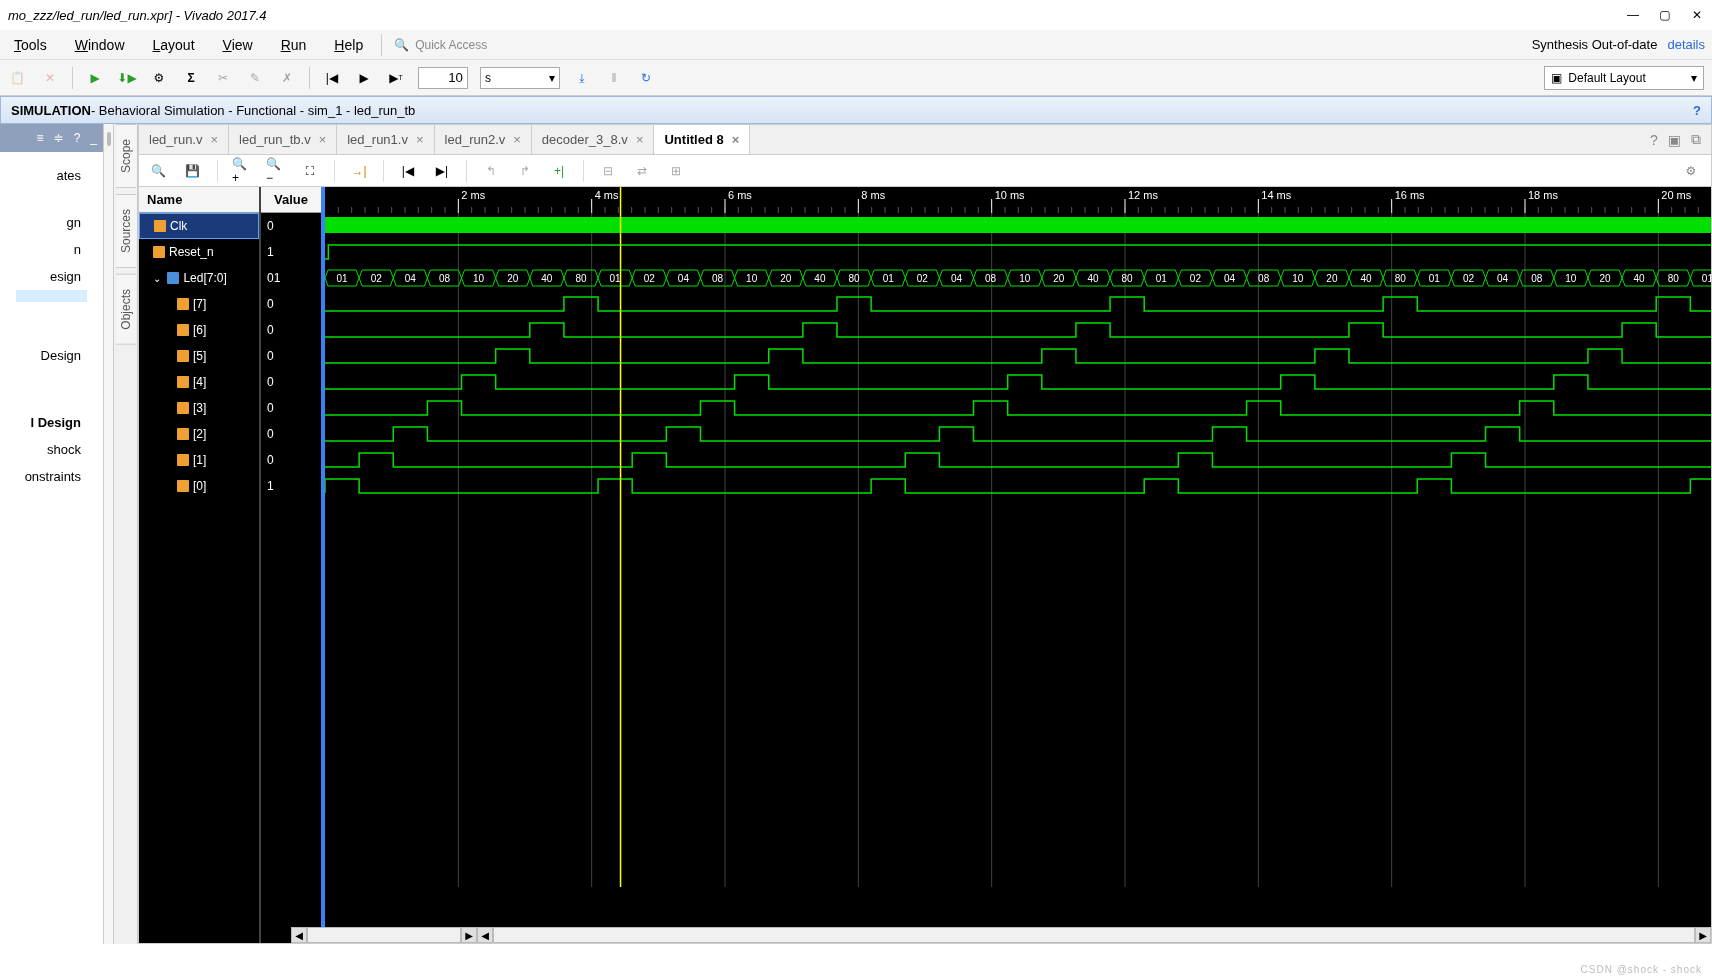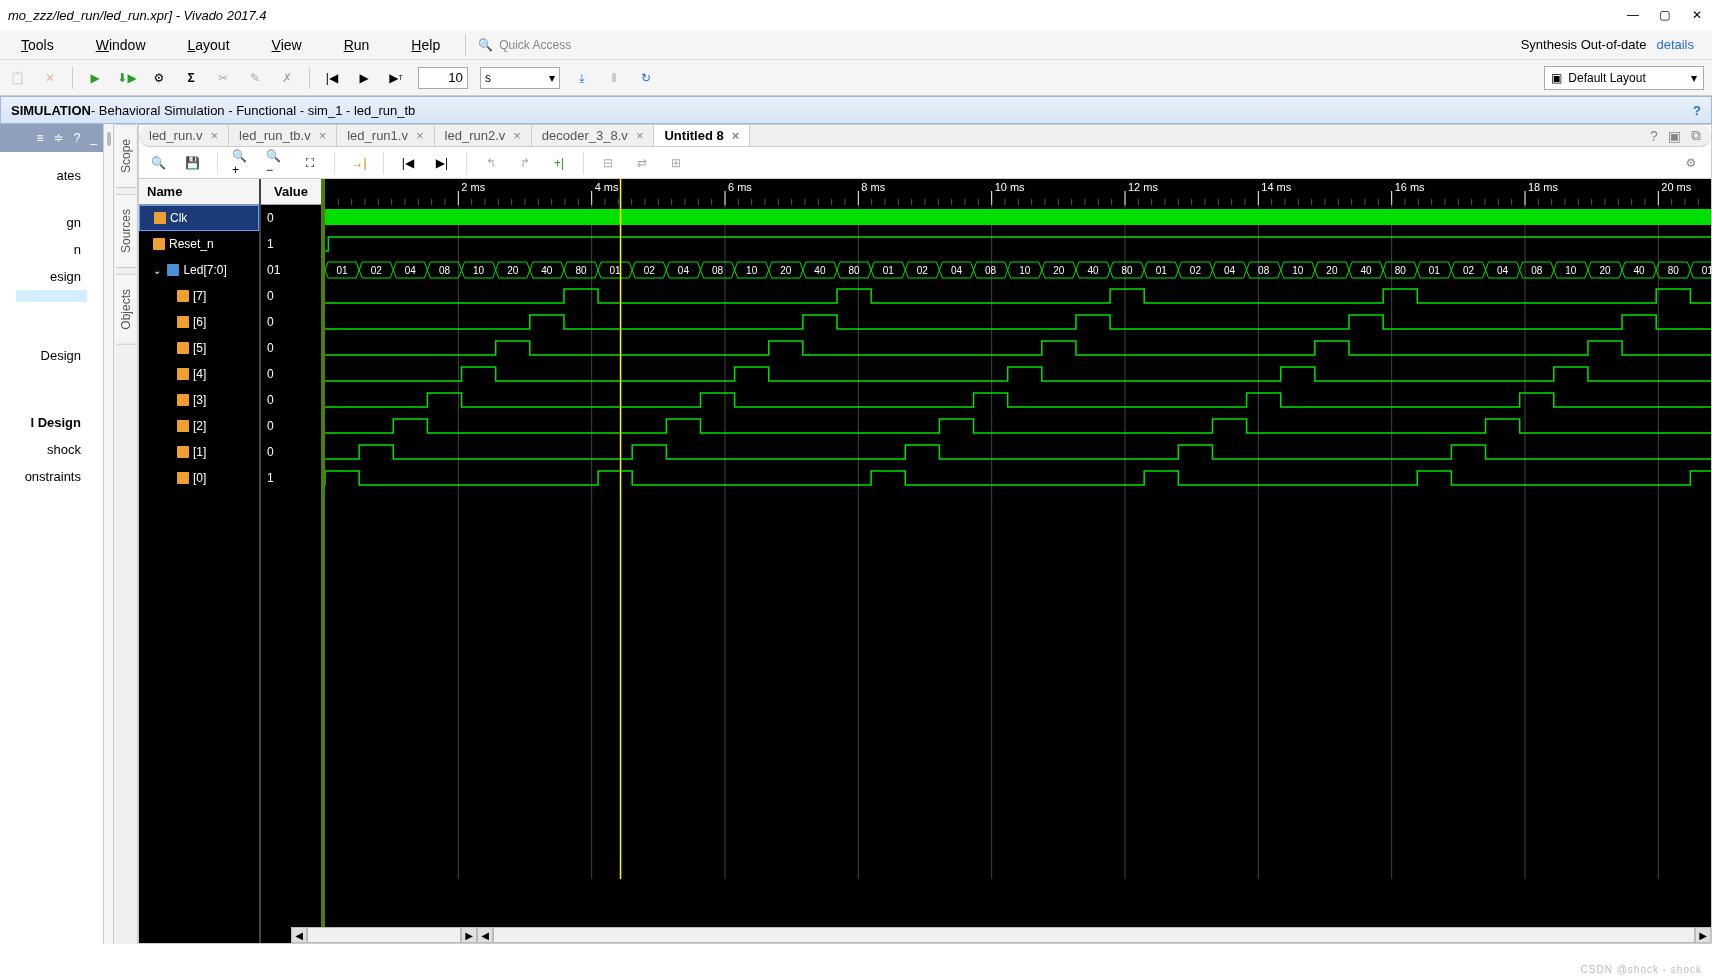--- a/index.html
+++ b/index.html
@@ -6,26 +6,26 @@
 body { background: #fff; font-size: 12px; overflow: hidden; width: 1712px; height: 977px; position: relative; }
 
 
 .titlebar { height: 30px; display: flex; align-items: center; padding: 0 8px; background: #fff; justify-content: space-between; }
 .titlebar-left { font-size: 13px; font-style: italic; }
 .titlebar-right { display: flex; gap: 18px; align-items: center; }
 .win-btn { width: 14px; height: 14px; display: inline-flex; align-items: center; justify-content: center; cursor: pointer; }
 
 
 .menubar { height: 30px; display: flex; align-items: center; background: #f5f5f5; border-bottom: 1px solid #ddd; }
-.menu-item { padding: 0 21px; font-size: 14px; cursor: pointer; }
+.menu-item { padding: 0 14px; font-size: 14px; cursor: pointer; }
 .menu-item u { text-decoration: underline; }
 .menubar-sep { width: 1px; height: 22px; background: #ccc; margin: 0 4px; }
 .quick-access { display: flex; align-items: center; gap: 6px; padding: 0 8px; color: #888; flex: 0 0 280px; }
 .quick-access .mag { color: #888; }
-.menubar-right { margin-left: auto; display: flex; align-items: center; gap: 10px; padding-right: 18px; }
+.menubar-right { margin-left: auto; display: flex; align-items: center; gap: 10px; padding-right: 7px; }
 .syn-status { font-size: 13px; }
 .details-link { color: #2a6bd9; cursor: pointer; font-size: 13px; }
 
 
 .toolbar { height: 36px; display: flex; align-items: center; gap: 12px; padding: 0 8px; background: #f5f5f5; border-bottom: 1px solid #ccc; }
 .tb-icon { width: 20px; height: 20px; display: inline-flex; align-items: center; justify-content: center; cursor: pointer; }
 .tb-icon.disabled { opacity: .35; cursor: default; }
 .tb-sep { width: 1px; height: 22px; background: #ccc; }
 .time-input { width: 50px; height: 22px; text-align: right; padding: 0 4px; border: 1px solid #aaa; background: #fff; }
 .unit-select { width: 80px; height: 22px; border: 1px solid #aaa; background: #fff; padding: 0 4px; display: flex; align-items: center; justify-content: space-between; }
@@ -56,39 +56,39 @@
 .gutter-handle .dot { width: 4px; height: 14px; background: #bbb; border-radius: 2px; }
 
 
 .vtabs { width: 24px; background: #f0f0f0; border-right: 1px solid #ccc; display: flex; flex-direction: column; align-items: center; }
 .vtab { writing-mode: vertical-rl; transform: rotate(180deg); padding: 14px 3px; font-size: 12px; color: #555; border-top: 1px solid #ccc; border-bottom: 1px solid #ccc; cursor: pointer; margin-bottom: 6px; background: #f5f5f5; }
 
 
 .wave-panel { flex: 1; display: flex; flex-direction: column; border: 1px solid #ccc; }
 
 
-.file-tabs { height: 22px; display: flex; align-items: stretch; background: #f0f0f0; border-bottom: 1px solid #ccc; border-radius: 14px; }
+.file-tabs { height: 30px; display: flex; align-items: stretch; background: #f0f0f0; border-bottom: 1px solid #ccc; }
 .ftab { display: flex; align-items: center; padding: 0 10px; gap: 8px; border-right: 1px solid #ccc; font-size: 13px; cursor: pointer; color: #555; }
 .ftab.active { background: #fff; font-weight: bold; color: #000; }
 .ftab .x { color: #888; cursor: pointer; font-size: 13px; }
 .file-tabs-right { margin-left: auto; display: flex; align-items: center; gap: 10px; padding: 0 10px; color: #888; }
 .ftr-icon { cursor: pointer; font-size: 14px; }
 
 
 .wave-tb { height: 32px; display: flex; align-items: center; gap: 14px; padding: 0 10px; border-bottom: 1px solid #ccc; background: #fff; }
 .wave-tb .tb-sep { background: #ddd; }
 .wave-tb-right { margin-left: auto; display: flex; gap: 8px; color: #888; }
 
 
 .wave-body { flex: 1; display: flex; background: #000; position: relative; overflow: hidden; }
 
 
 .sig-col { display: flex; flex-direction: column; }
 .sig-names { width: 122px; border-right: 2px solid #444; }
-.sig-values { width: 64px; border-right: 4px solid #4d7c0f; }
+.sig-values { width: 64px; border-right: 4px solid #3b82f6; }
 .sig-header { height: 26px; background: #f5f5f5; color: #000; display: flex; align-items: center; padding: 0 8px; font-weight: bold; border-bottom: 1px solid #999; font-size: 13px; }
 .sig-values .sig-header { justify-content: center; }
 .sig-row { height: 26px; display: flex; align-items: center; color: #fff; font-size: 12px; padding: 0 4px; gap: 4px; }
 .sig-names .sig-row { padding-left: 14px; }
 .sig-names .sig-row.indent { padding-left: 38px; }
 .sig-names .sig-row.selected { background: #1a3a7a; border: 1px solid #5a9fff; }
 .sig-values .sig-row { padding-left: 6px; }
 .sig-icon { display: inline-block; width: 12px; height: 12px; background: #f0a030; border-radius: 1px; flex-shrink: 0; }
 .sig-icon.bus { background: #4a90d9; }
 .chevdown { color: #fff; font-size: 10px; margin-right: 2px; }

